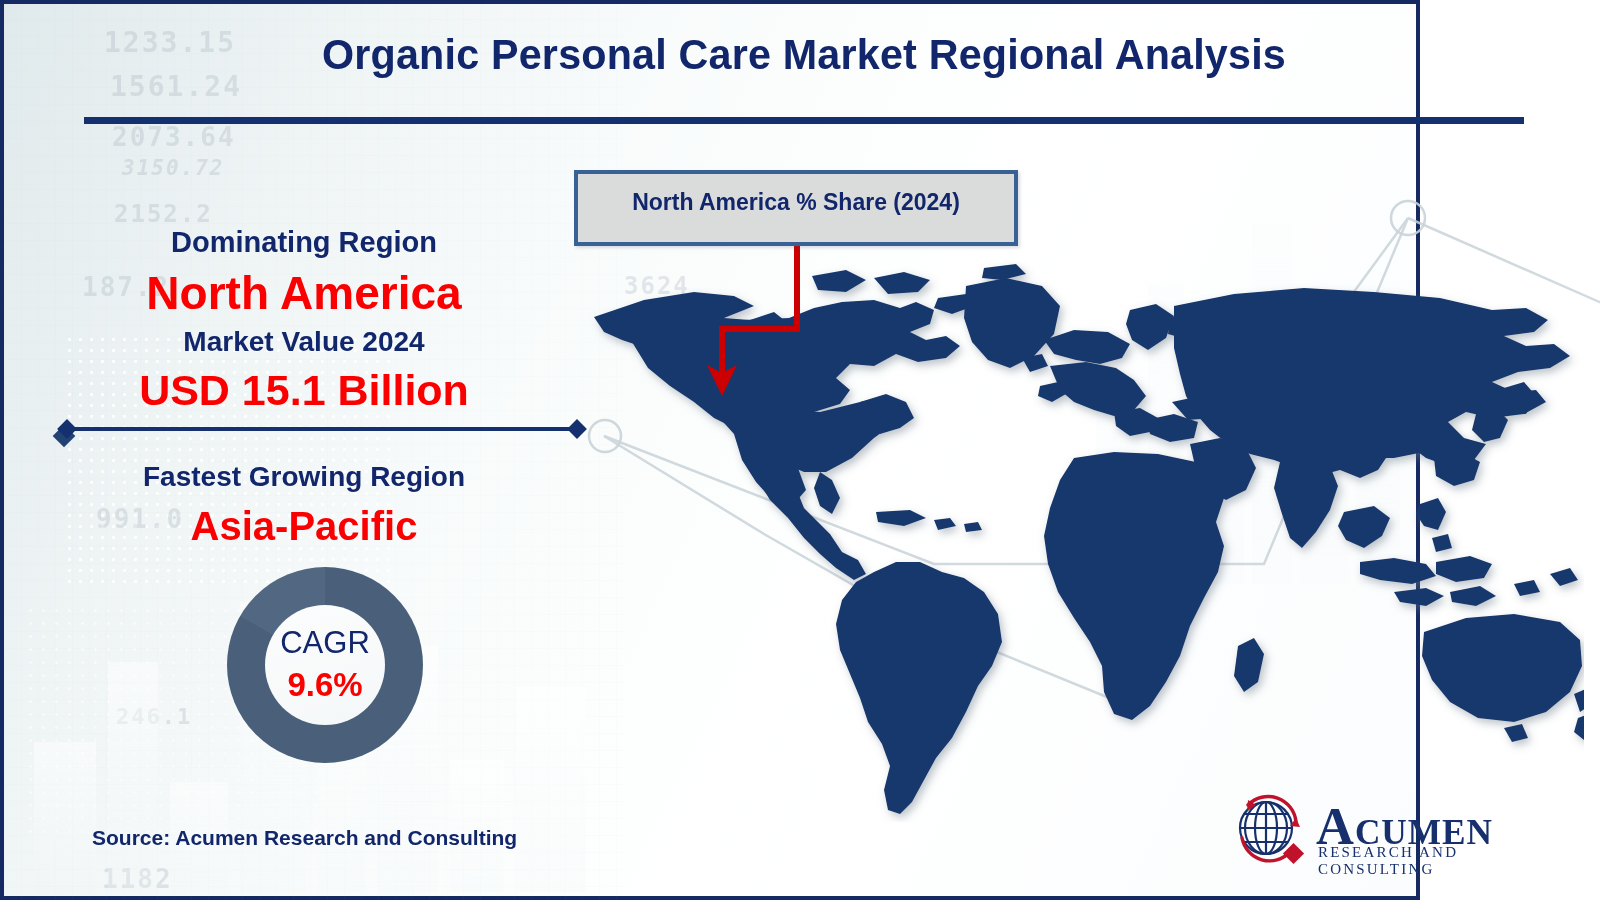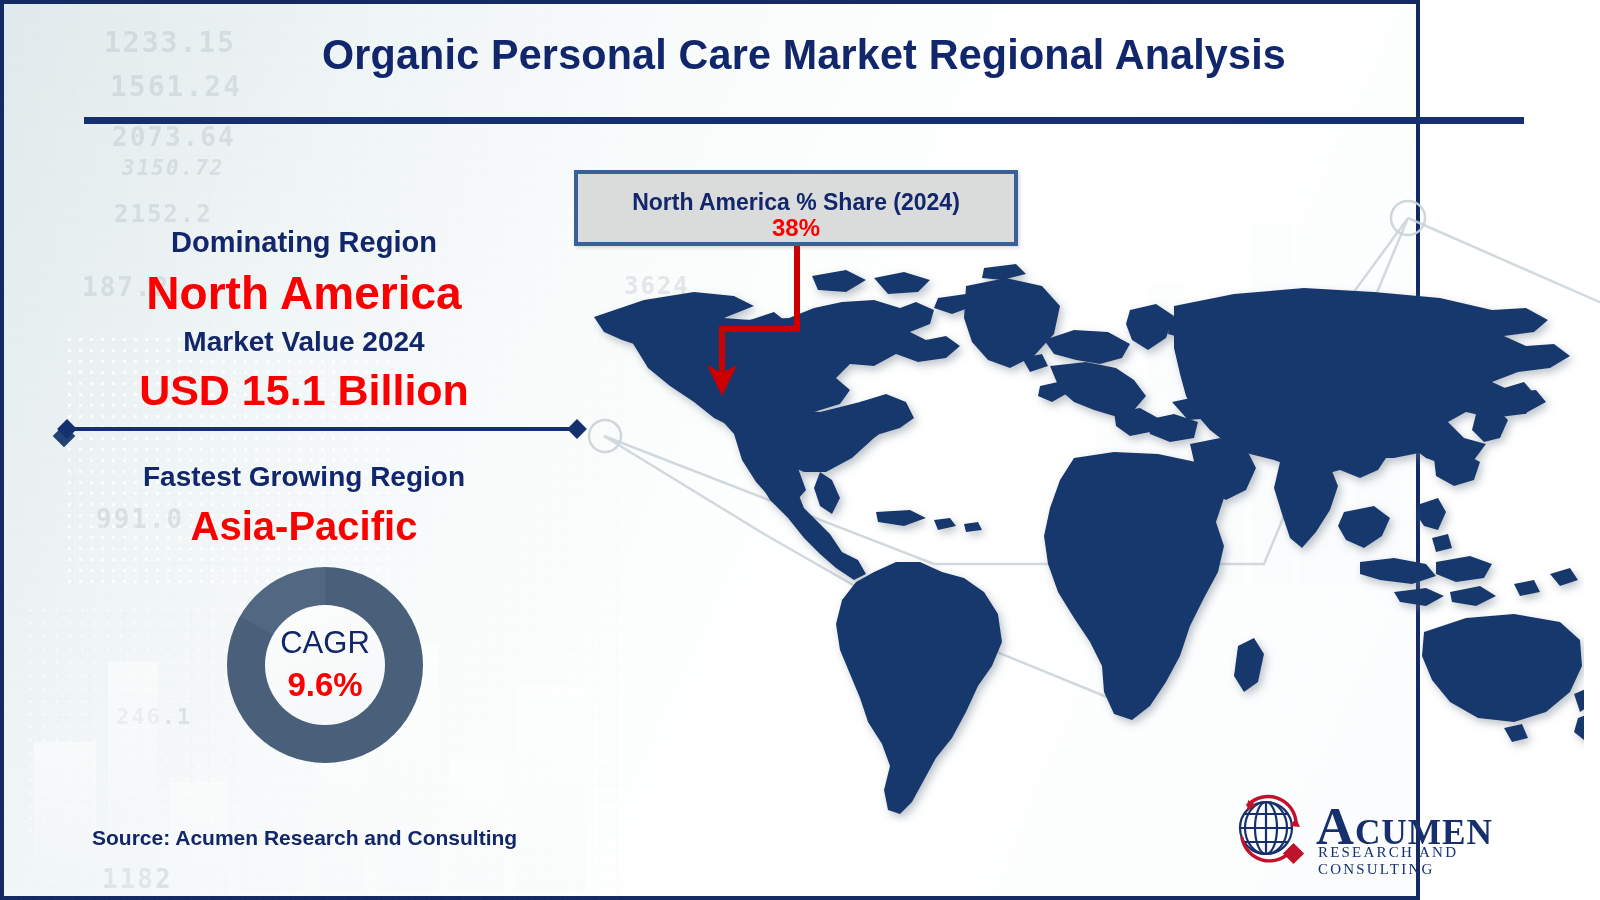--- a/index.html
+++ b/index.html
@@ -299,21 +299,20 @@
 
   <div class="donut">
     <div class="ring"></div>
     <div class="hole"></div>
     <div class="c1">CAGR</div>
     <div class="c2">9.6%</div>
   </div>
 
   <div class="callout">
     <div class="c-t">North America % Share (2024)</div>
-    <div class="c-v">38%</div>
   </div>
 
   <div class="source">Source: Acumen Research and Consulting</div>
 
   <div class="logo">
     <svg width="90" height="78" viewBox="0 0 90 78">
       <g stroke="#17306d" stroke-width="2.2" fill="none">
         <circle cx="40" cy="34" r="26"></circle>
         <ellipse cx="40" cy="34" rx="11" ry="26"></ellipse>
         <ellipse cx="40" cy="34" rx="21" ry="26"></ellipse>

